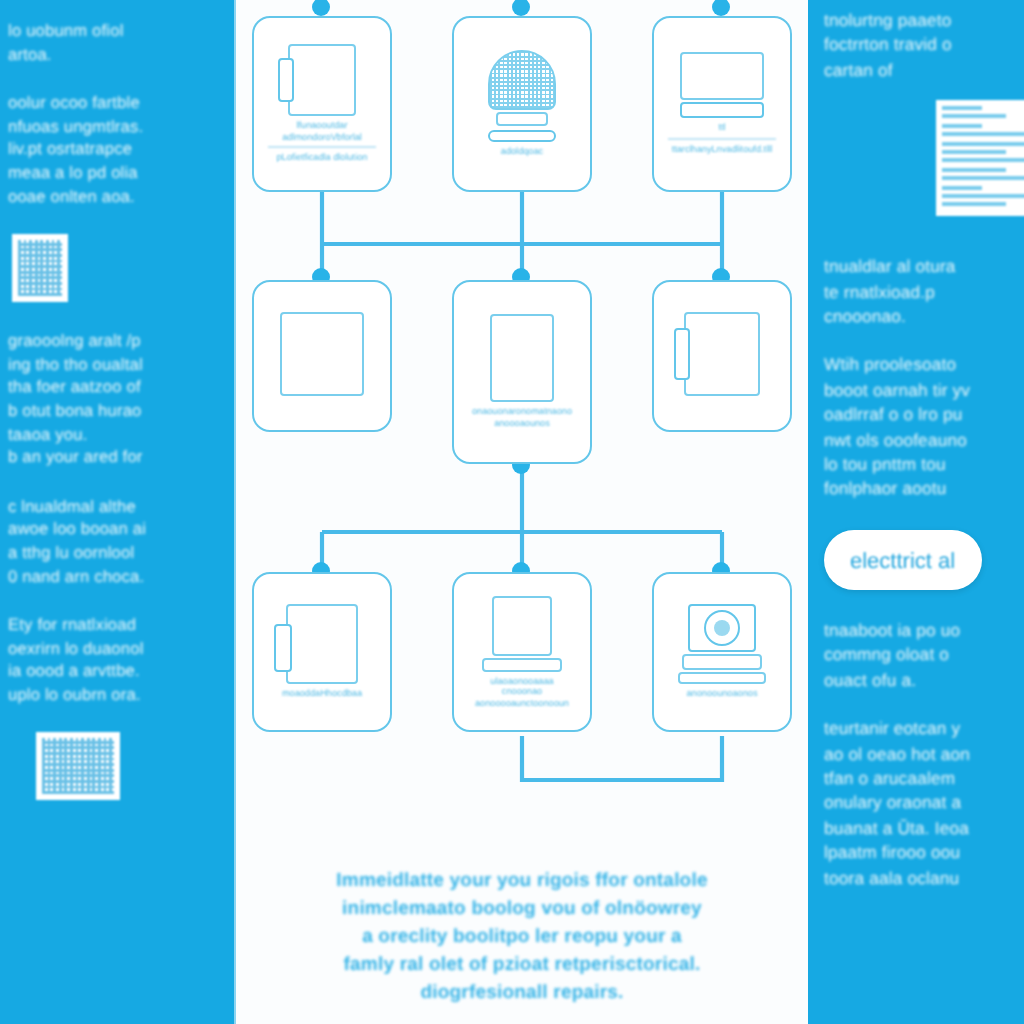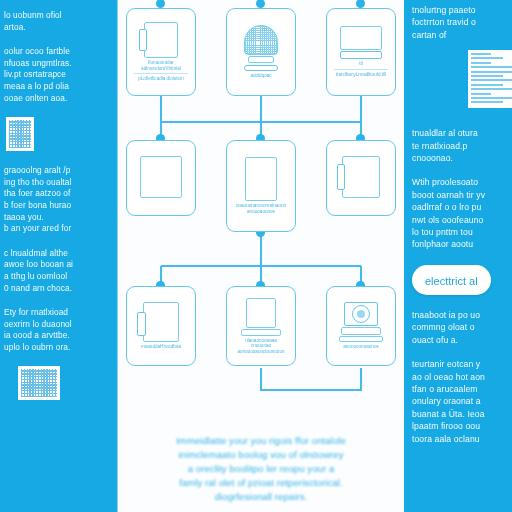--- a/index.html
+++ b/index.html
@@ -104,21 +104,21 @@
     background:#29b3e8;
   }
 
   
   .center-caption{
     position:absolute;left:10px;right:10px;bottom:8px;
     text-align:center;
   }
   .center-caption .blur-line{
     color:#2bb0e6;font-size:9.5px;line-height:14px;
-    filter:blur(.85px);font-weight:normal;
+    filter:blur(.85px);font-weight:bold;
   }
 
   
   .panel-right{
     flex:1 1 auto;
     background:#16a9e3;
     padding:4px 6px 0 8px;
     box-sizing:border-box;
     position:relative;
     overflow:hidden;
@@ -175,21 +175,21 @@
     </div>
 
     <div class="qr-tile qr-left-1">
       <div class="qr-mesh"></div>
     </div>
 
     <div class="para">
       <span class="blur-line">graooolng aralt /p</span>
       <span class="blur-line">ing tho tho oualtal</span>
       <span class="blur-line">tha foer aatzoo of</span>
-      <span class="blur-line">b foer bona hurao</span>
+      <span class="blur-line">b otut bona hurao</span>
       <span class="blur-line">taaoa you.</span>
       <span class="blur-line">b an your ared for</span>
     </div>
 
     <div class="para">
       <span class="blur-line">c lnualdmal althe</span>
       <span class="blur-line">awoe loo booan ai</span>
       <span class="blur-line">a tthg lu oornlool</span>
       <span class="blur-line">0 nand arn choca.</span>
     </div>

